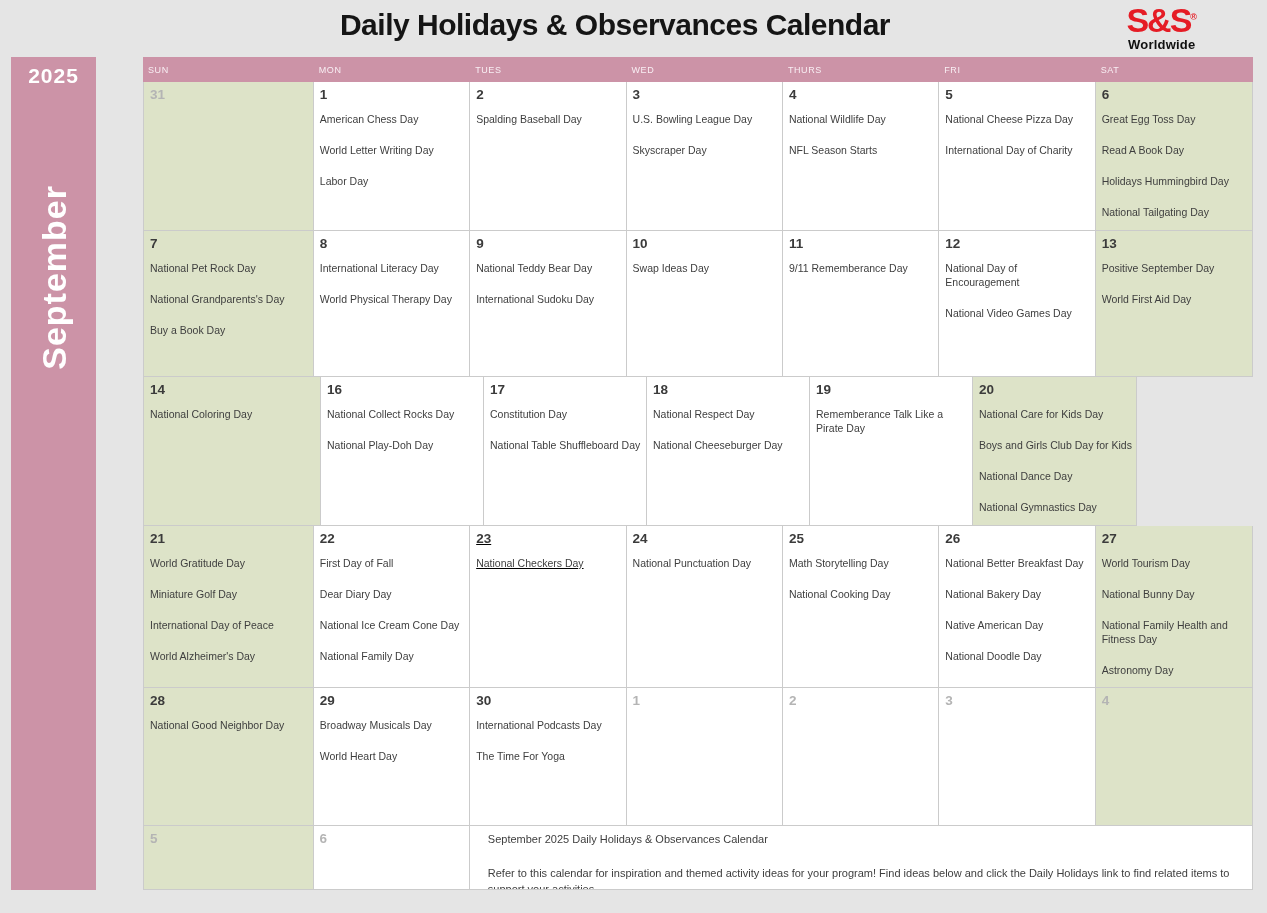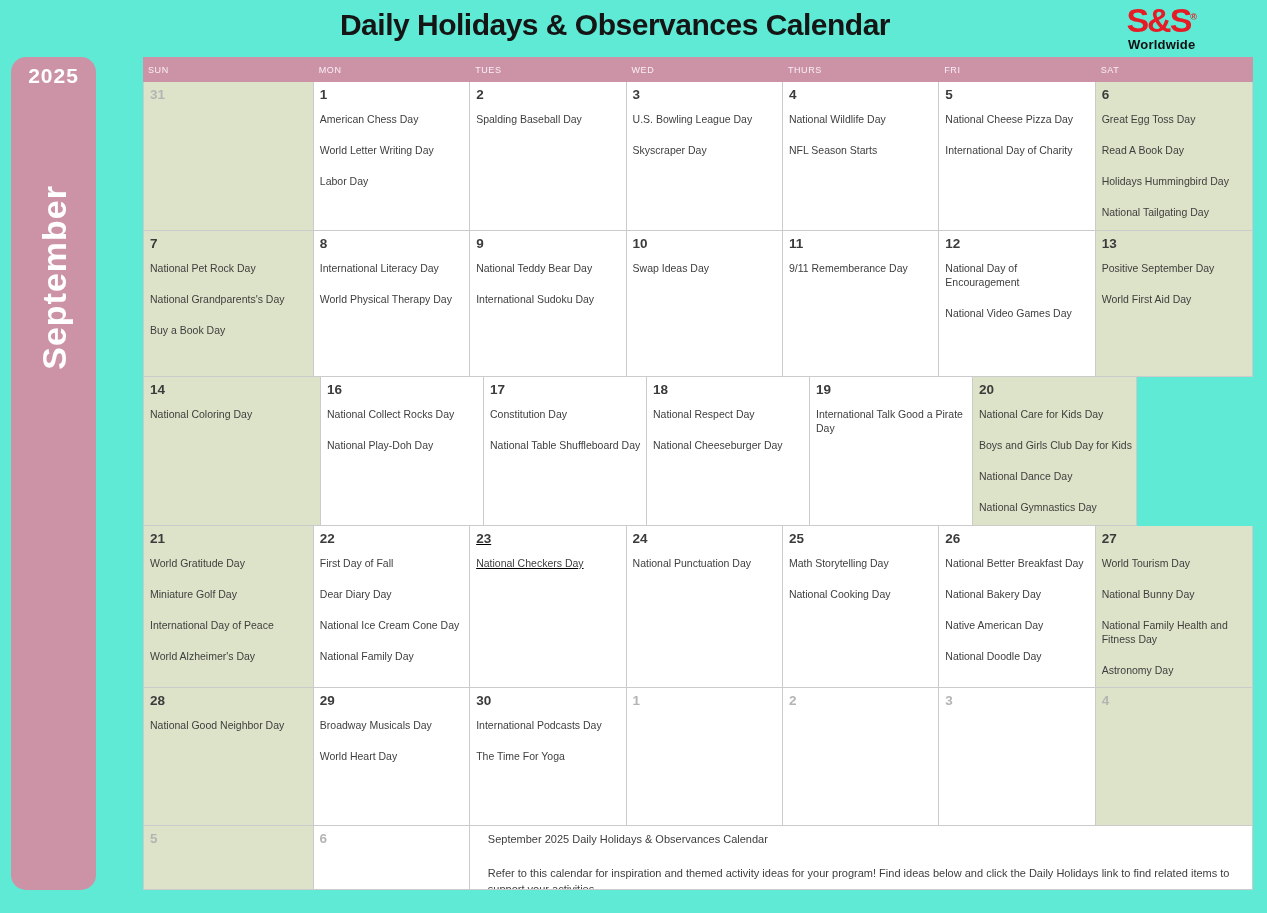--- a/index.html
+++ b/index.html
@@ -1,30 +1,30 @@
 <!DOCTYPE html>
 <html style="--pink: #cc93a7; --green: #dde3c8; --logo-red: #e51c25; --border: #cbcbcb; --muted: #b4b4b4;"><head>
 <meta charset="utf-8">
 <style>
   * { margin:0; padding:0; box-sizing:border-box; }
   html,body { background:#fff; }
   body { font-family:"Liberation Sans", sans-serif; }
-  .page { position:relative; width:1267px; height:913px; background:#5eead4; overflow:hidden; }
+  .page { position:relative; width:1267px; height:913px; background:#e5e5e5; overflow:hidden; }
 
   
   .title { position:absolute; top:8px; left:0; width:1230px; text-align:center;
            font-size:30px; font-weight:700; color:#151515; letter-spacing:-0.5px; }
   .logo { position:absolute; top:3px; right:70px; text-align:center; line-height:1; }
   .logo-ss { color:var(--logo-red,#e51c25); font-size:34px; font-weight:700; letter-spacing:-2px; }
   .logo-reg { font-size:9px; vertical-align:super; letter-spacing:0; }
   .logo-world { color:#101010; font-size:13px; font-weight:700; margin-top:1px; letter-spacing:0.2px; }
 
   
   .sidebar { position:absolute; left:11px; top:57px; width:85px; height:833px;
-             background:var(--pink,#cc93a7);border-radius:15px; }
+             background:var(--pink,#cc93a7); }
   .year { text-align:center; color:#fff; font-weight:700; font-size:21px;
           padding-top:7px; letter-spacing:1px; }
   .month { position:absolute; top:128px; left:50%;
            writing-mode:vertical-rl; transform:translateX(-50%) rotate(180deg);
            color:#fff; font-size:34px; font-weight:700; letter-spacing:1px; white-space:nowrap; }
 
   
   .grid { position:absolute; left:96px; top:57px; width:1157px;padding-left:47px; }
   .day-header-row { display:flex; height:25px; background:var(--pink,#cc93a7); }
   .hcell { color:#f9eff4; font-size:9px; letter-spacing:0.6px; line-height:26px;
@@ -196,21 +196,21 @@
         <div class="cell" style="width: 163px;">
           <div class="day-num">18</div>
           <div class="events">
             <div class="event">National Respect Day</div>
             <div class="event">National Cheeseburger Day</div>
           </div>
         </div>
         <div class="cell" style="width: 163px;">
           <div class="day-num">19</div>
           <div class="events">
-            <div class="event">International Talk Good a Pirate Day</div>
+            <div class="event">Rememberance Talk Like a Pirate Day</div>
           </div>
         </div>
         <div class="cell green" style="width: 164px;">
           <div class="day-num">20</div>
           <div class="events">
             <div class="event">National Care for Kids Day</div>
             <div class="event">Boys and Girls Club Day for Kids</div>
             <div class="event">National Dance Day</div>
             <div class="event">National Gymnastics Day</div>
           </div>

